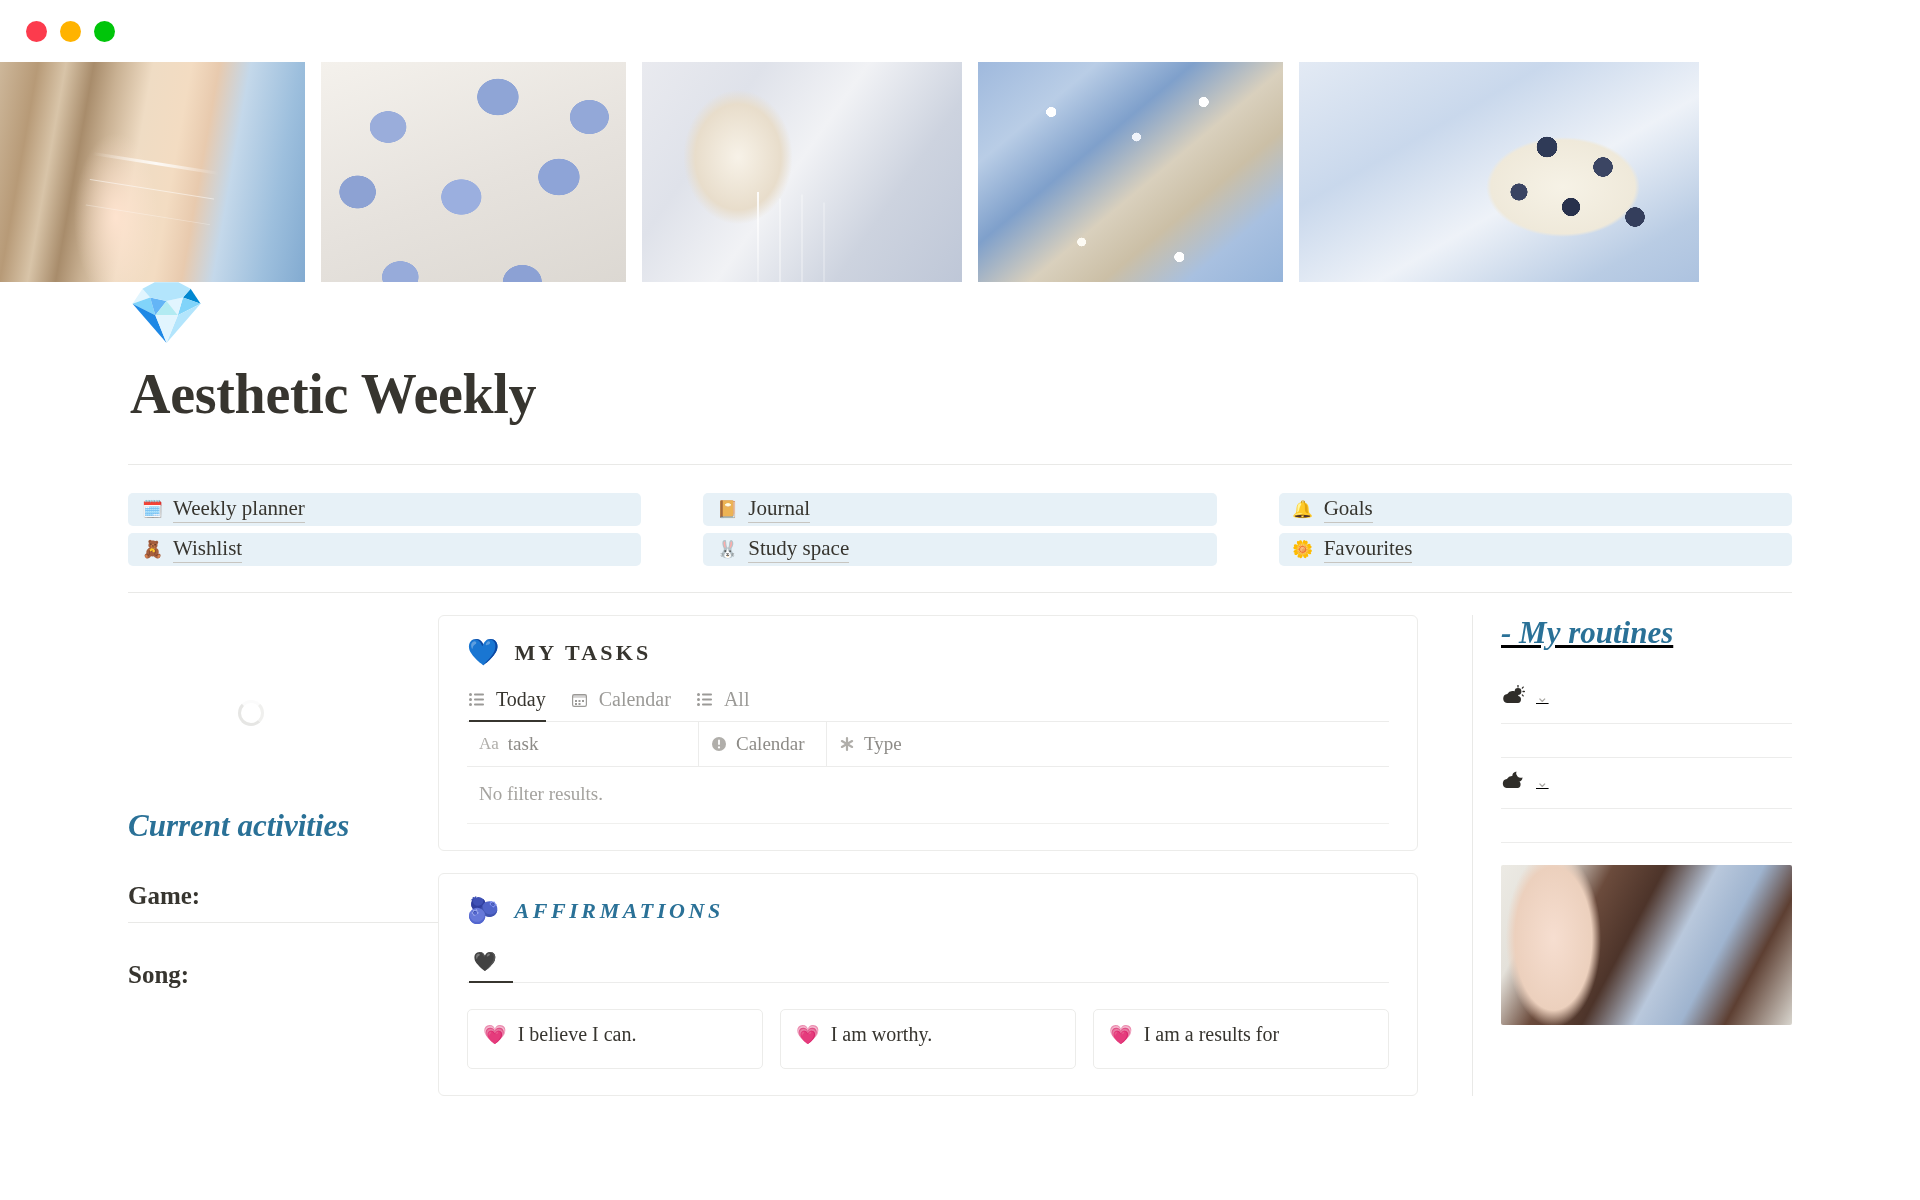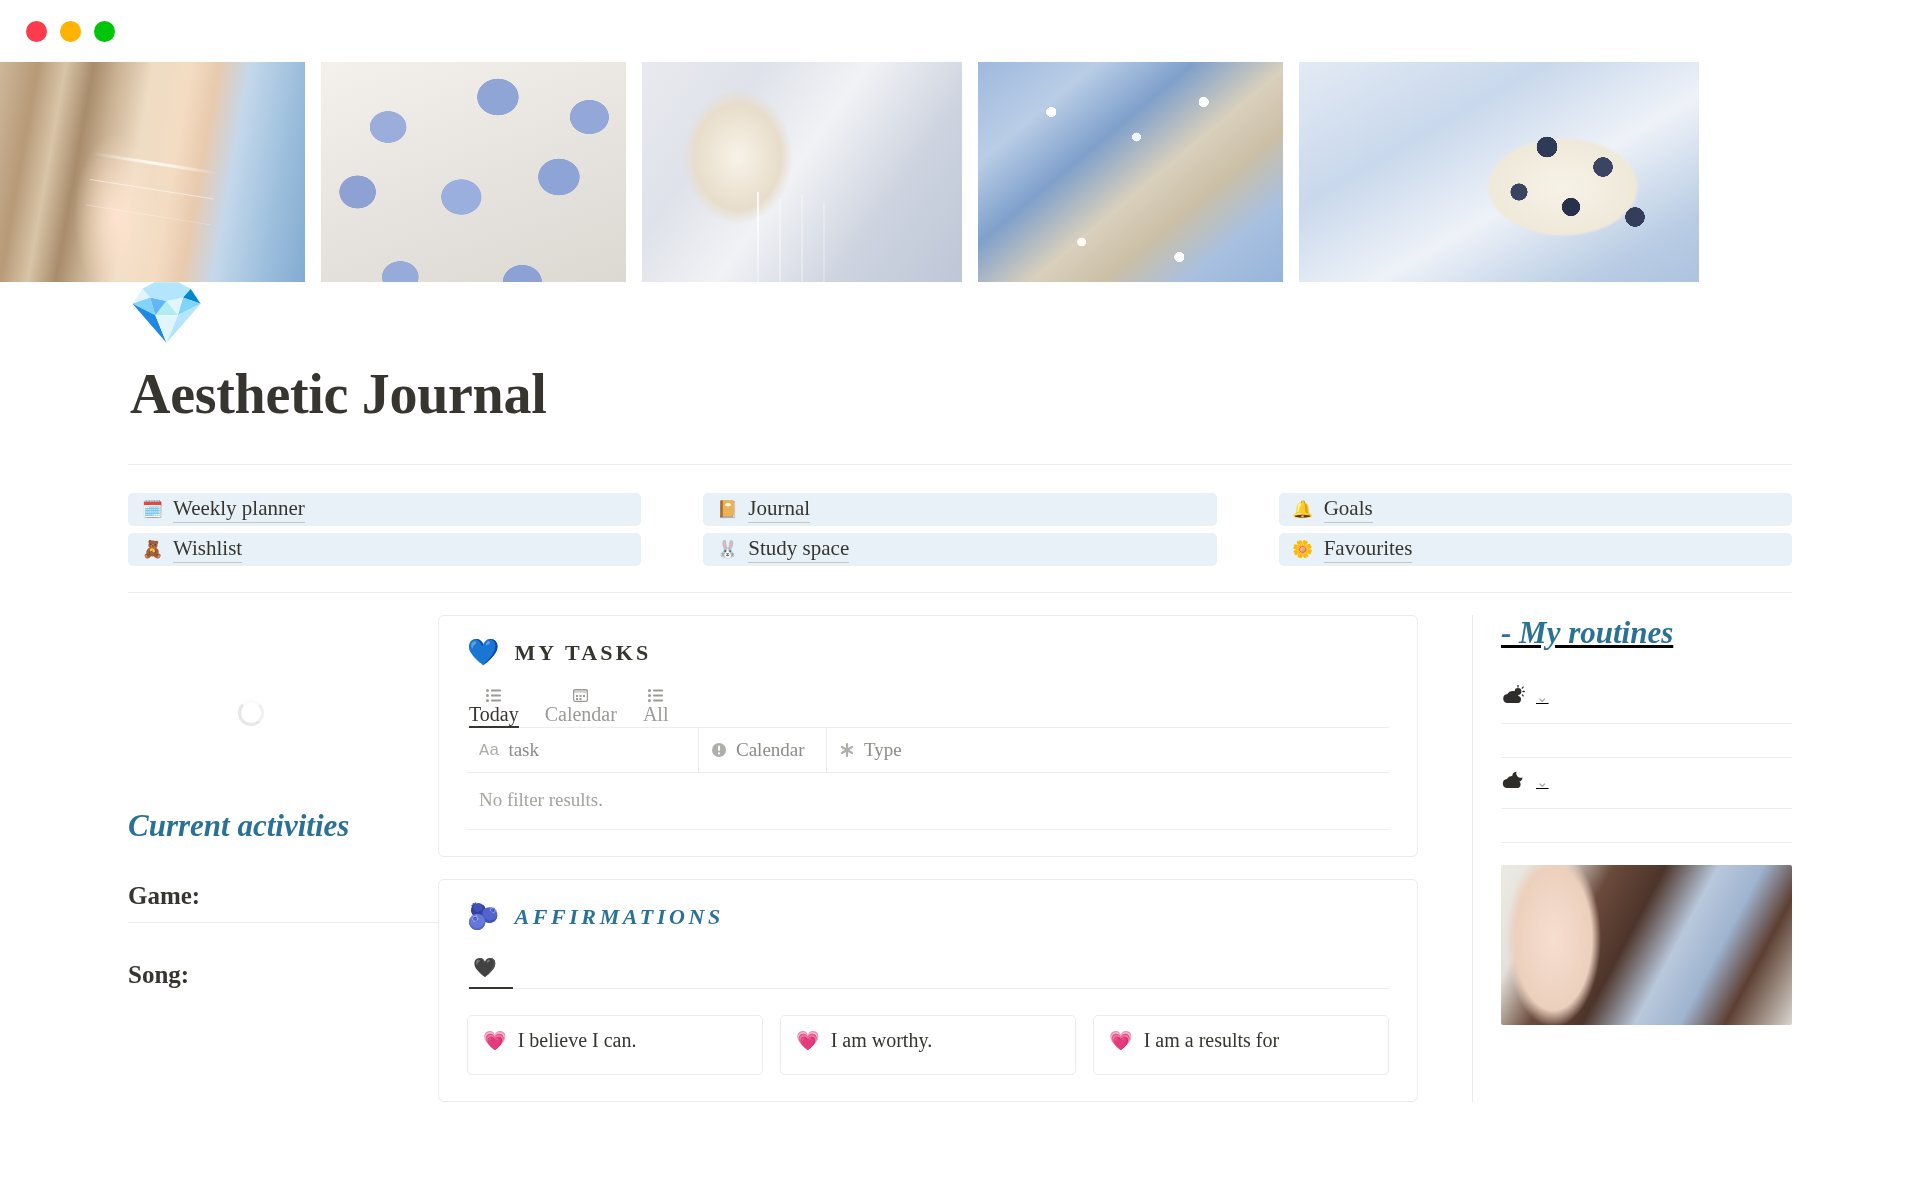--- a/index.html
+++ b/index.html
@@ -222,46 +222,46 @@
   }
 
   .tabs {
     display: flex;
     align-items: flex-end;
     gap: 26px;
     border-bottom: 1px solid #ececeb;
     padding: 0 0 0 2px;
   }
   .tab {
-    display: flex; align-items: center; gap: 1px;
+    display: flex; align-items: center; gap: 12px;
+    padding-bottom: 9px;
     font-size: 20px;
     color: #9b9a97;
     cursor: pointer;
     border-bottom: 2px solid transparent;
     margin-bottom: -1px;
-    flex-direction: column;
   }
   .tab.active { color: #37352f; border-bottom-color: #37352f; }
   .tab .tico { font-size: 16px; color: #9b9a97; display: inline-flex; }
 
   
   .db-head {
     display: flex;
     border-bottom: 1px solid #ececeb;
   }
   .db-col {
     display: flex; align-items: center; gap: 9px;
     padding: 11px 12px;
     font-size: 19px;
     color: #8d8b87;
     border-right: 1px solid #ececeb;
     cursor: pointer;
   }
   .db-col:last-child { border-right: none; }
-  .db-col .cico { color: #b0aeaa; font-size: 17px; display: inline-flex; align-items: center; font-family: Liberation Mono, monospace; }
+  .db-col .cico { color: #b0aeaa; font-size: 17px; display: inline-flex; align-items: center; }
   .db-col.c-task     { width: 232px; }
   .db-col.c-priority { width: 128px; }
   .db-col.c-type     { width: 124px; }
   .db-col.c-done     { flex: 1; }
   .db-empty {
     padding: 16px 12px 18px 12px;
     font-size: 19px;
     color: #a5a39f;
     border-bottom: 1px solid #f0f0ee;
   }
@@ -337,21 +337,21 @@
       <div class="ph ph-clips"></div>
     </div>
   <div class="cover-tile" style="width:400px">
       <div class="ph ph-cake"></div>
     </div>
 </div>
 
 <div class="page">
 
   <div class="gem">💎</div>
-  <h1 class="page-title">Aesthetic Journal</h1>
+  <h1 class="page-title">Aesthetic Weekly</h1>
 
   <div class="rule"></div>
 
   <div class="link-cols">
 
     <div class="link-col">
       <div class="link-row">
         <span class="lico">🗓️</span>
         <span class="ltxt">Weekly planner</span>
       </div>

